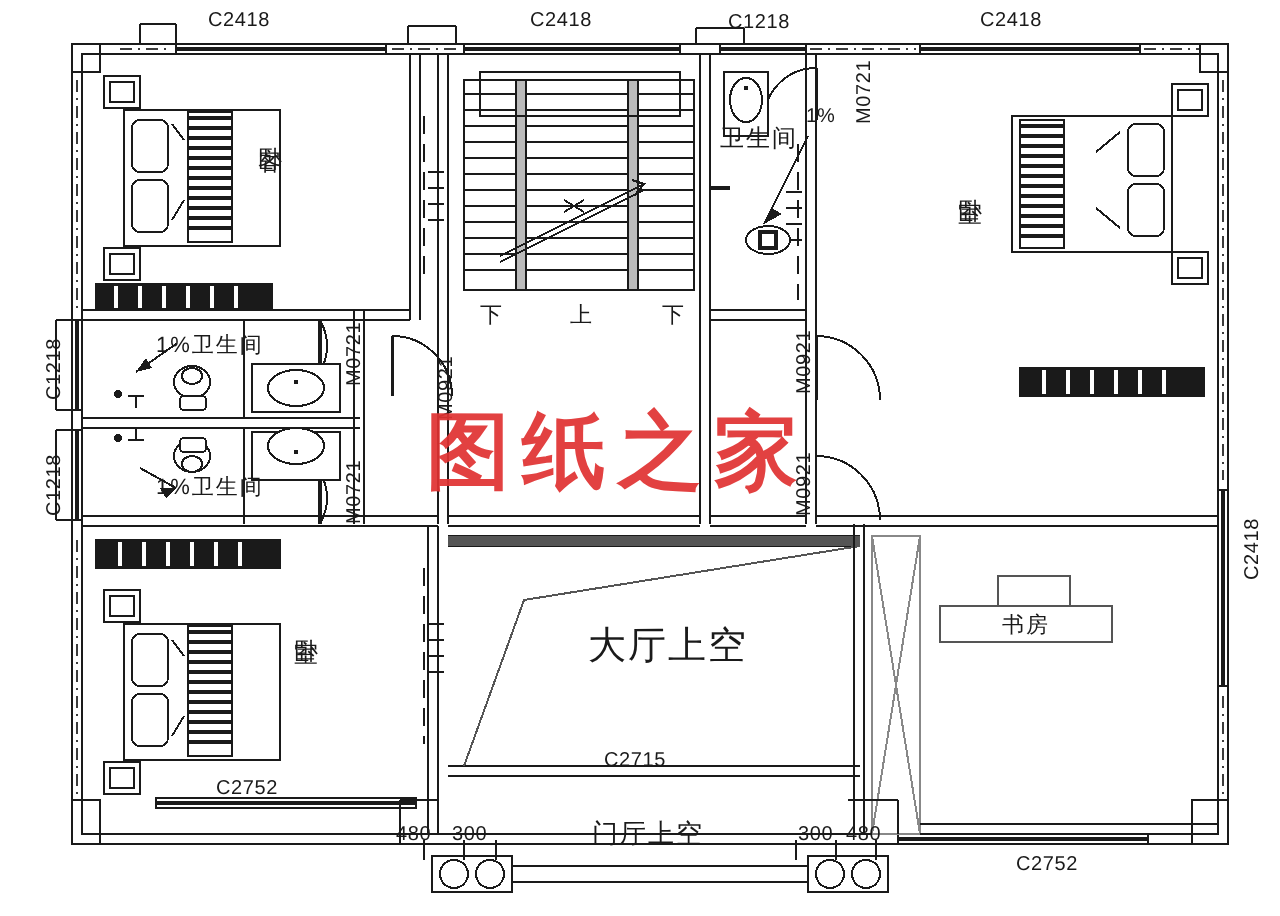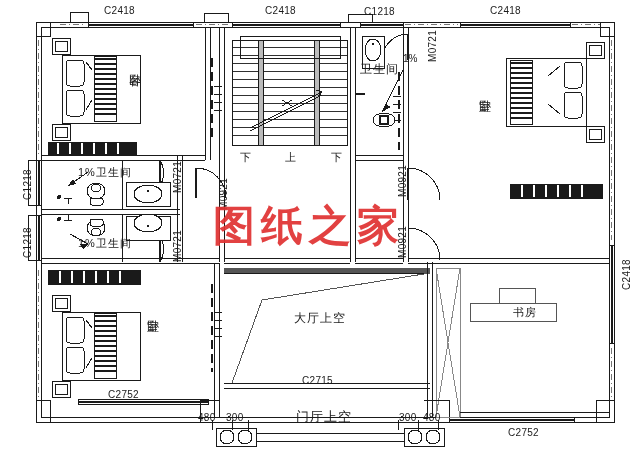--- a/index.html
+++ b/index.html
@@ -341,23 +341,23 @@
 
   </g>
 </svg>
 
 <div class="lbl roomlbl v" style="left:126px;top:64px;">客卧</div>
 <div class="lbl roomlbl v" style="left:476px;top:90px;">卧室</div>
 <div class="lbl roomlbl v" style="left:144px;top:310px;">卧室</div>
 <div class="lbl roomlbl" style="left:360px;top:61px;">卫生间</div>
 <div class="lbl roomlbl" style="left:78px;top:165px;font-size:11px;">1%卫生间</div>
 <div class="lbl roomlbl" style="left:78px;top:236px;font-size:11px;">1%卫生间</div>
-<div class="lbl roomlbl" style="left:294px;top:310px;font-size:12px;">大厅上空</div>
+<div class="lbl roomlbl" style="left:294px;top:310px;font-size:19px;">大厅上空</div>
 <div class="lbl roomlbl" style="left:296px;top:408px;font-size:13px;">门厅上空</div>
-<div class="lbl roomlbl" style="left:513px;top:305px;font-size:11px;">书房</div>
+<div class="lbl roomlbl" style="left:501px;top:305px;font-size:11px;">书房</div>
 
 <div class="lbl dimlbl" style="left:104px;top:5px;">C2418</div>
 <div class="lbl dimlbl" style="left:265px;top:5px;">C2418</div>
 <div class="lbl dimlbl" style="left:364px;top:6px;">C1218</div>
 <div class="lbl dimlbl" style="left:490px;top:5px;">C2418</div>
 <div class="lbl dimlbl vdim" style="left:22px;top:200px;transform:rotate(-90deg);">C1218</div>
 <div class="lbl dimlbl vdim" style="left:22px;top:258px;transform:rotate(-90deg);">C1218</div>
 <div class="lbl dimlbl vdim" style="left:621px;top:290px;transform:rotate(-90deg);">C2418</div>
 <div class="lbl dimlbl" style="left:108px;top:389px;">C2752</div>
 <div class="lbl dimlbl" style="left:302px;top:375px;">C2715</div>

